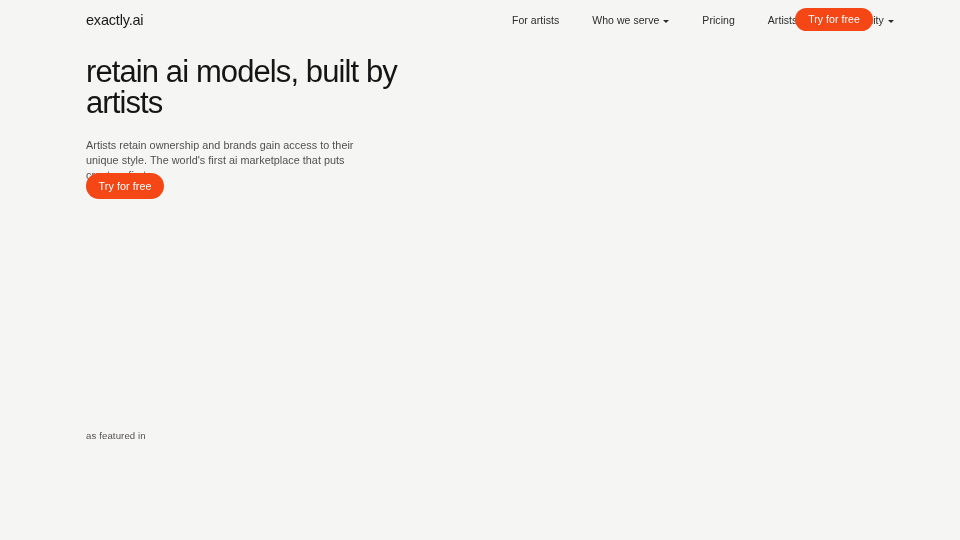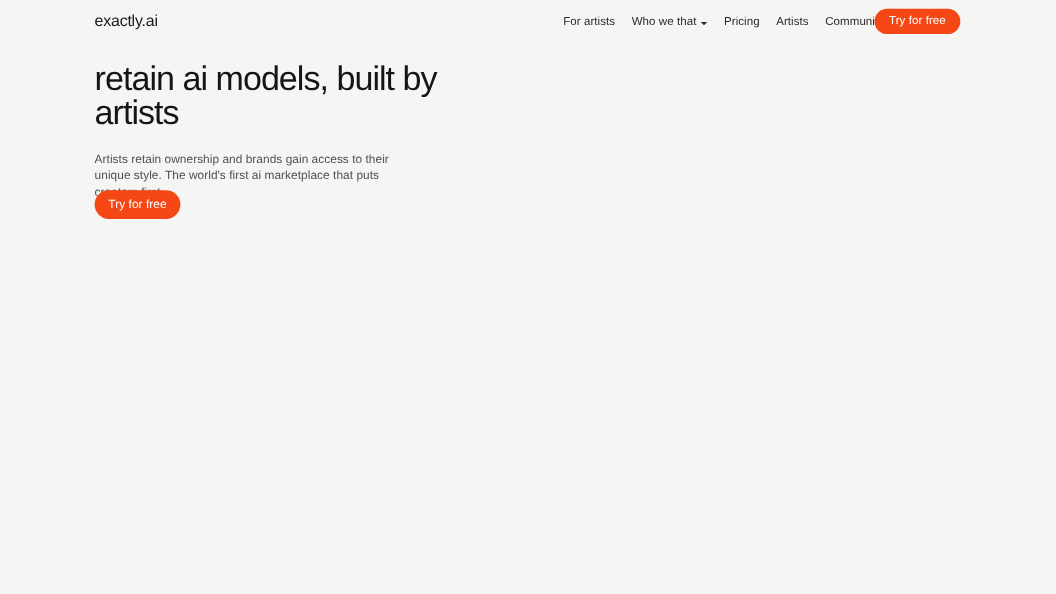--- a/index.html
+++ b/index.html
@@ -47,21 +47,21 @@
     line-height: 18px;
     white-space: nowrap;
   }
 
   .nav {
     position: absolute;
     left: 512px;
     top: 13px;
     display: flex;
     align-items: center;
-    gap: 15px;
+    gap: 33px;
     height: 14px;
   }
 
   .nav-item {
     display: flex;
     align-items: center;
     gap: 4px;
     font-size: 10.5px;
     color: #2b2b2b;
     letter-spacing: 0.05px;
@@ -194,21 +194,21 @@
 
     <div class="logo">exactly.ai</div>
 
     <nav class="nav">
 
       <div class="nav-item">
         <span>For artists</span>
       </div>
 
       <div class="nav-item">
-        <span>Who we that</span>
+        <span>Who we serve</span>
         <span class="caret"></span>
       </div>
 
       <div class="nav-item">
         <span>Pricing</span>
       </div>
 
       <div class="nav-item">
         <span>Artists</span>
       </div>
@@ -232,14 +232,18 @@
     </h1>
 
     <p class="hero-sub">Artists retain ownership and brands gain access to their unique style. The world's first ai marketplace that puts creators first.</p>
 
     <button class="hero-cta">Try for free</button>
 
   </section>
 
   <div class="hero-media"></div>
 
+  <section class="featured">
+    <div class="featured-label">as featured in</div>
+    <div class="featured-logos"></div>
+  </section>
 
 </div>
 
 </body></html>

